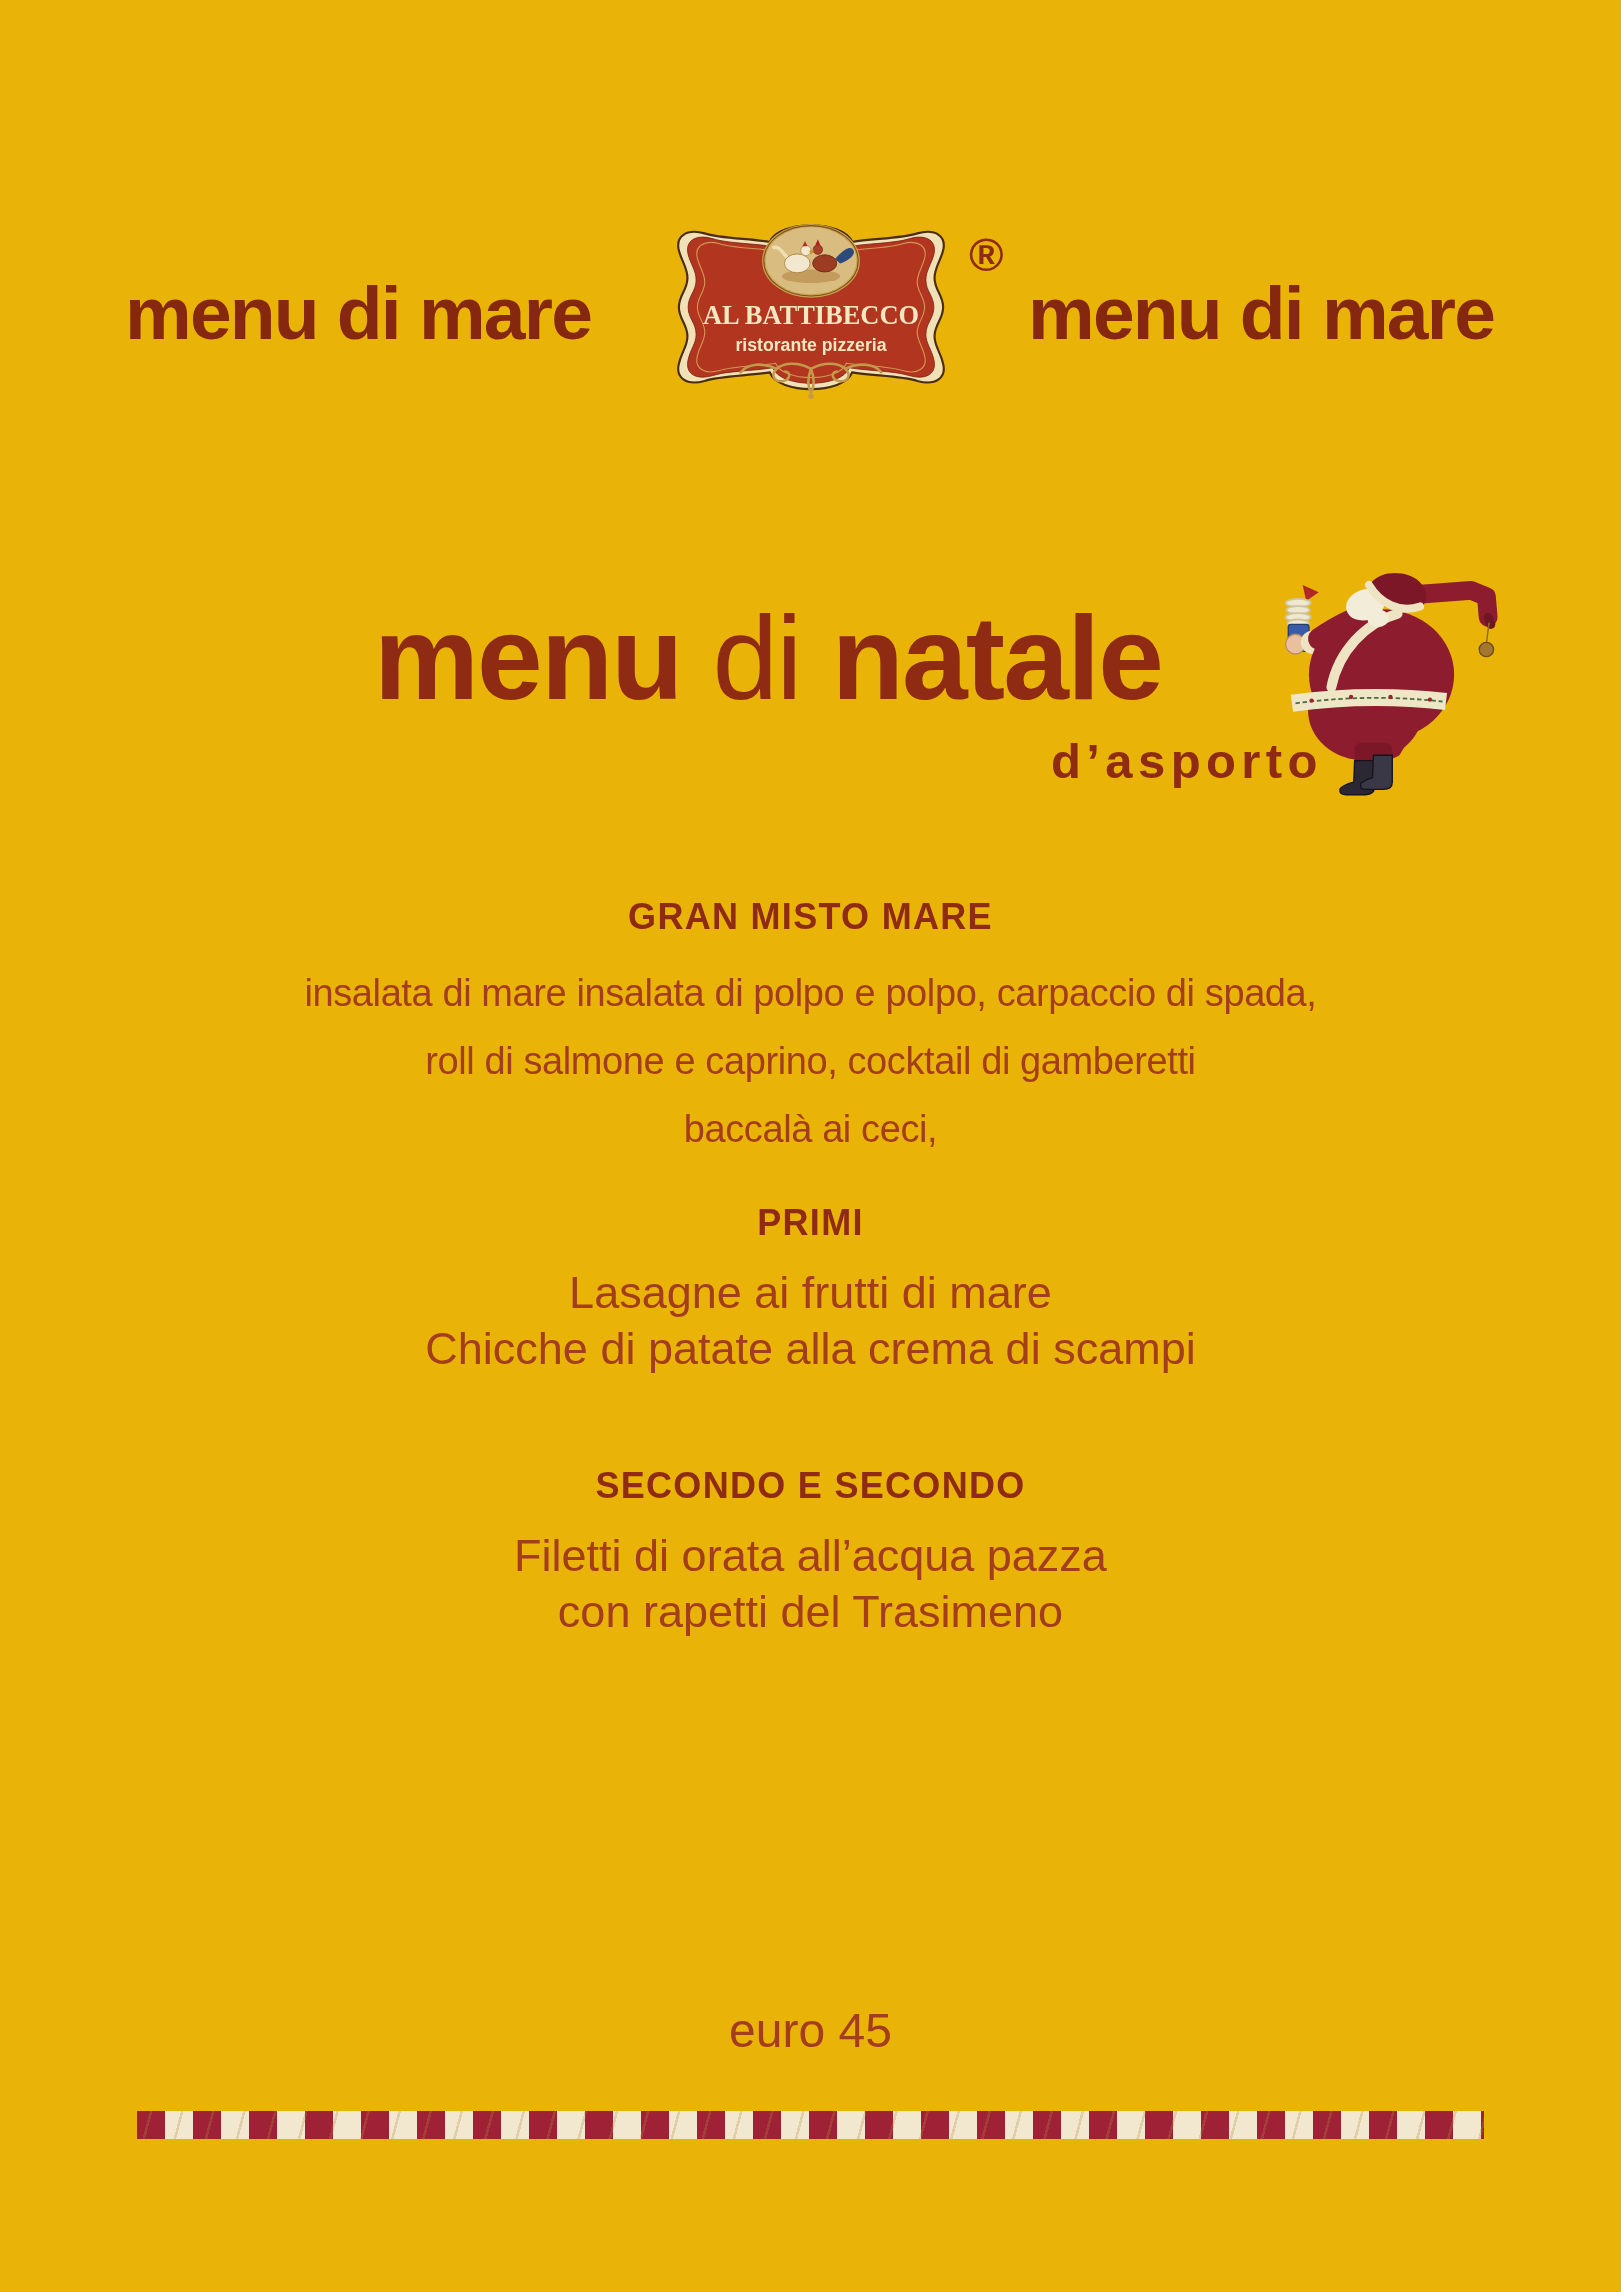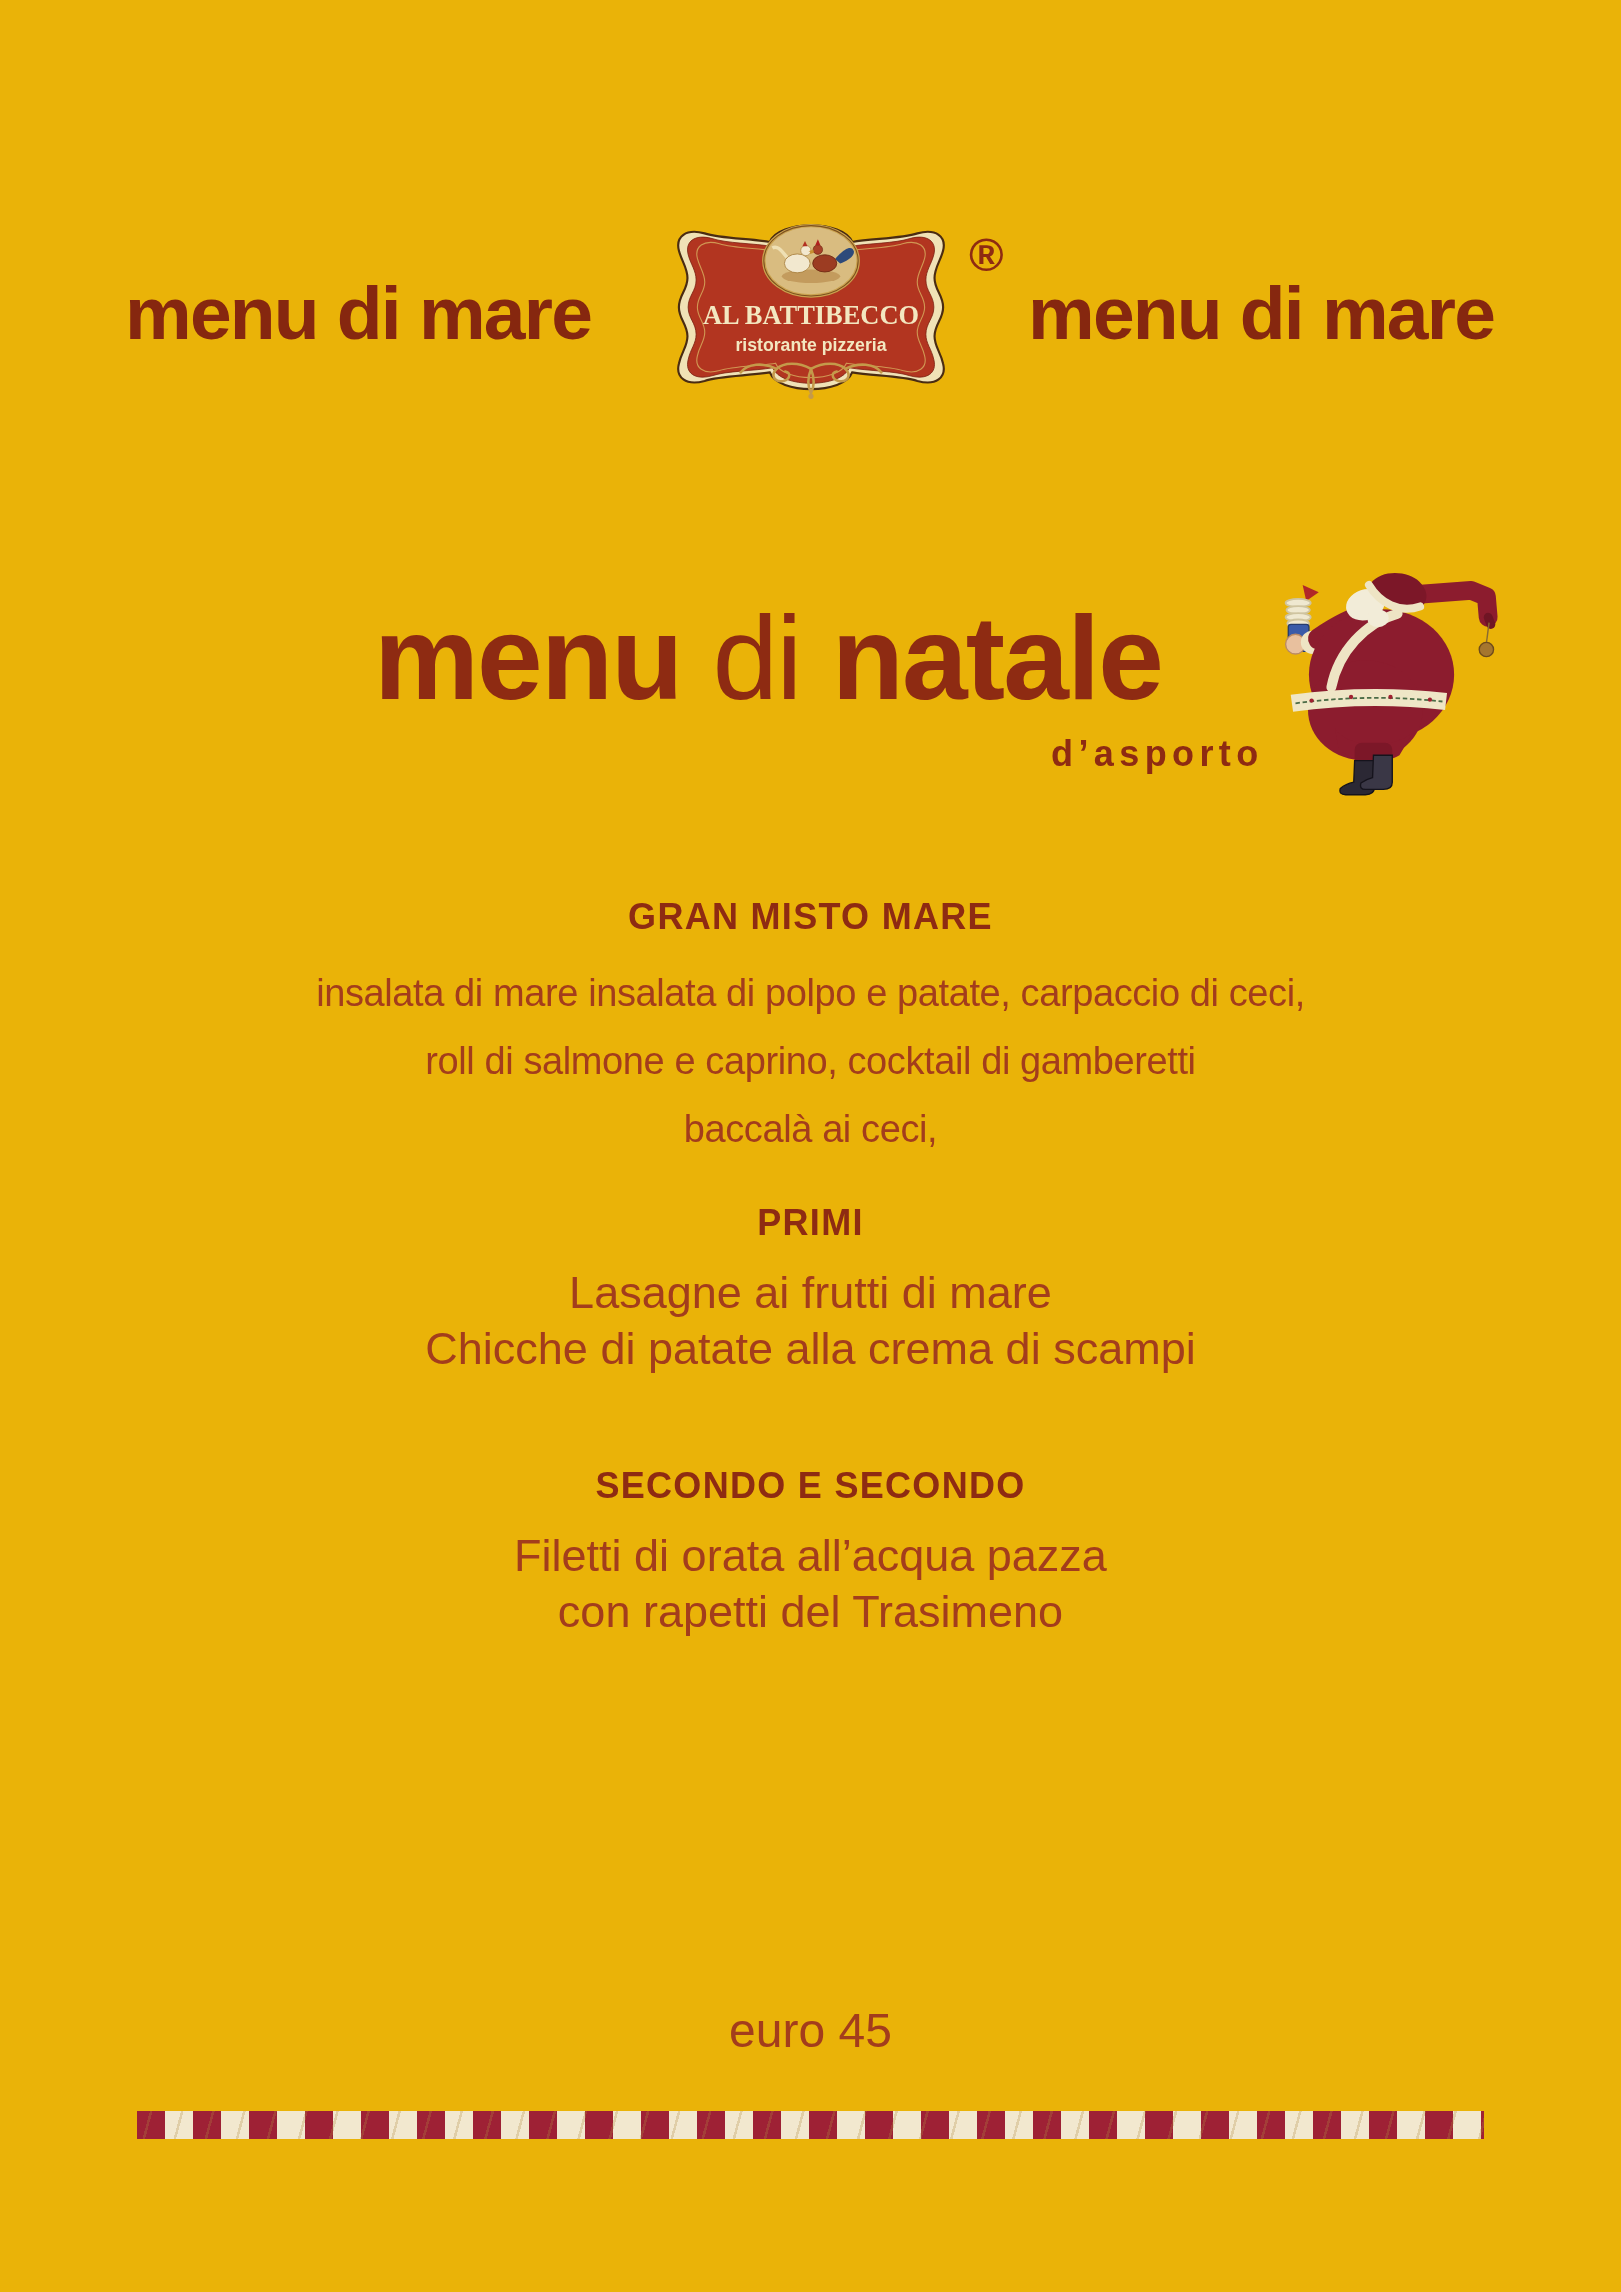--- a/index.html
+++ b/index.html
@@ -26,21 +26,21 @@
   
   .title{
     position:absolute;left:374px;top:595px;
     font-size:118px;line-height:127px;color:#8e2b12;white-space:nowrap;
     letter-spacing:-1.8px;
   }
   .title .bold{font-weight:700;}
   .title .light{font-weight:400;}
   .subtitle{
     position:absolute;left:1051px;top:733px;
-    font-size:36px;font-weight:700;letter-spacing:5.4px;
+    font-size:49px;font-weight:700;letter-spacing:5.4px;
     color:#8e2b12;white-space:nowrap;
   }
   .santa{position:absolute;left:1265px;top:567px;width:242px;height:269px;}
   
   .section{position:absolute;left:0;width:100%;text-align:center;}
   .sec-1{top:896px;}
   .sec-2{top:1202px;}
   .sec-3{top:1465px;}
   .sec-4{top:1743px;}
   .sec-header{
@@ -190,21 +190,21 @@
         <circle cx="184" cy="148" r="2.4"></circle>
     </g>
 
     <rect x="100" y="196" width="42" height="32" rx="8" fill="#7c1728"></rect>
     <path d="M122,216 L122,246 Q122,254 112,254 L90,254 Q82,254 84,247 Q90,242 99,240 L100,216 Z" fill="#2b2834" stroke="#15131c" stroke-width="1.5"></path>
     <path d="M142,210 L142,240 Q142,248 132,248 L112,248 Q105,248 107,241 Q112,237 120,235 L121,210 Z" fill="#3a3746" stroke="#15131c" stroke-width="1.5"></path>
   </svg>
 
   <div class="section sec-1">
     <p class="sec-header">GRAN MISTO MARE</p>
-    <p class="line">insalata di mare insalata di polpo e patate, carpaccio di ceci,</p>
+    <p class="line">insalata di mare insalata di polpo e polpo, carpaccio di spada,</p>
     <p class="line">roll di salmone e caprino, cocktail di gamberetti</p>
     <p class="line">baccalà ai ceci,</p>
   </div>
 
   <div class="section sec-2">
     <p class="sec-header">PRIMI</p>
     <p class="line">Lasagne ai frutti di mare</p>
     <p class="line">Chicche di patate alla crema di scampi</p>
   </div>
 

